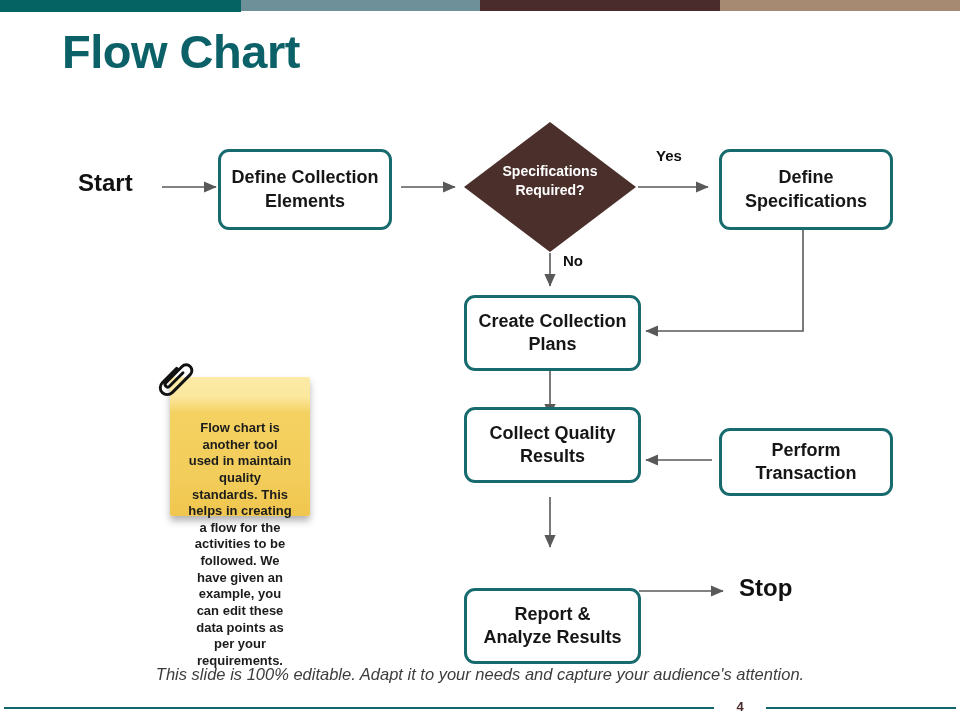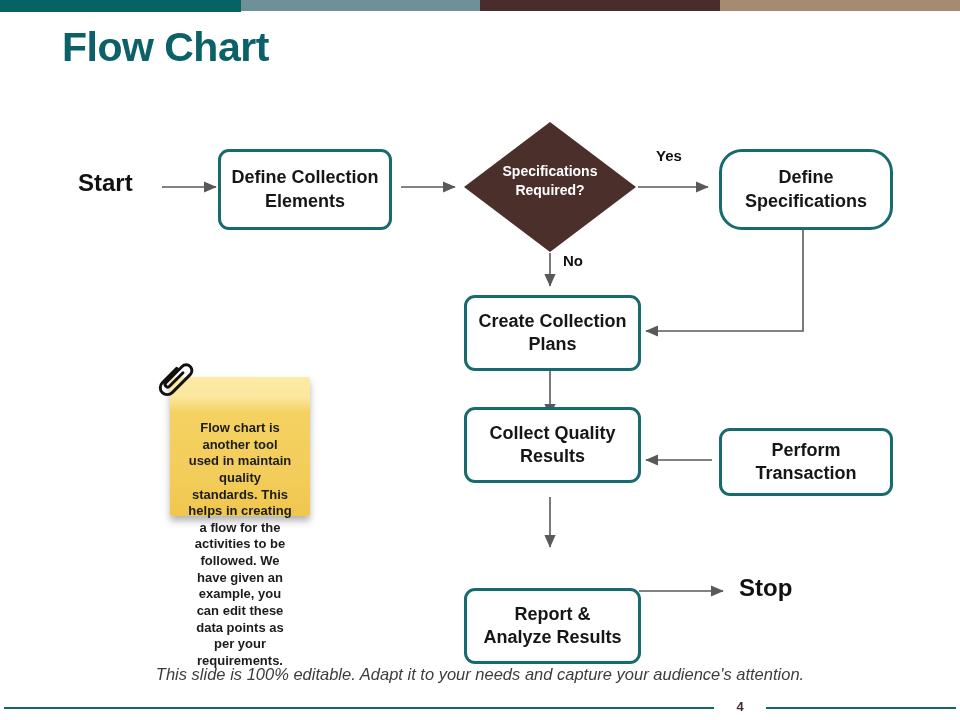--- a/index.html
+++ b/index.html
@@ -5,29 +5,29 @@
   html,body{margin:0;padding:0;background:#e8e8e8;font-family:"Liberation Sans","DejaVu Sans",sans-serif;}
   .slide{position:relative;width:960px;height:720px;background:#ffffff;overflow:hidden;margin:0 auto;}
 
   
   .bar-seg{position:absolute;top:0;}
   .seg-teal  {left:0;   width:241px;height:12px;background:#056363;}
   .seg-gray  {left:241px;width:239px;height:11px;background:#6e9199;}
   .seg-maroon{left:480px;width:240px;height:11px;background:#4a2c2c;}
   .seg-tan   {left:720px;width:240px;height:11px;background:#a68b72;}
 
-  .title{position:absolute;left:62px;top:24px;font-size:41px;font-weight:bold;color:#0b6167;letter-spacing:-0.5px;margin:0;}
+  .title{position:absolute;left:62px;top:24px;font-size:47px;font-weight:bold;color:#0b6167;letter-spacing:-0.5px;margin:0;}
 
   .connectors{position:absolute;left:0;top:0;width:960px;height:720px;}
 
   .node{position:absolute;display:flex;align-items:center;justify-content:center;
         background:#ffffff;border:3px solid#176a6e;border-radius:11px;
         font-weight:bold;font-size:18px;color:#161616;text-align:center;line-height:1.3;}
   .n-define-collection{left:218px;top:149px;width:168px;height:75px;}
-  .n-define-spec      {left:719px;top:149px;width:168px;height:75px;border-radius:23px;}
+  .n-define-spec      {left:719px;top:149px;width:168px;height:75px;}
   .n-create           {left:464px;top:295px;width:171px;height:70px;}
   .n-collect          {left:464px;top:407px;width:171px;height:70px;}
   .n-perform          {left:719px;top:428px;width:168px;height:62px;}
   .n-report           {left:464px;top:588px;width:171px;height:70px;}
   .w156{max-width:156px;}
   .w140{max-width:140px;}
 
   .diamond-label{position:absolute;left:472px;top:162px;width:156px;text-align:center;
                  color:#ffffff;font-weight:bold;font-size:14px;line-height:1.35;}
 

